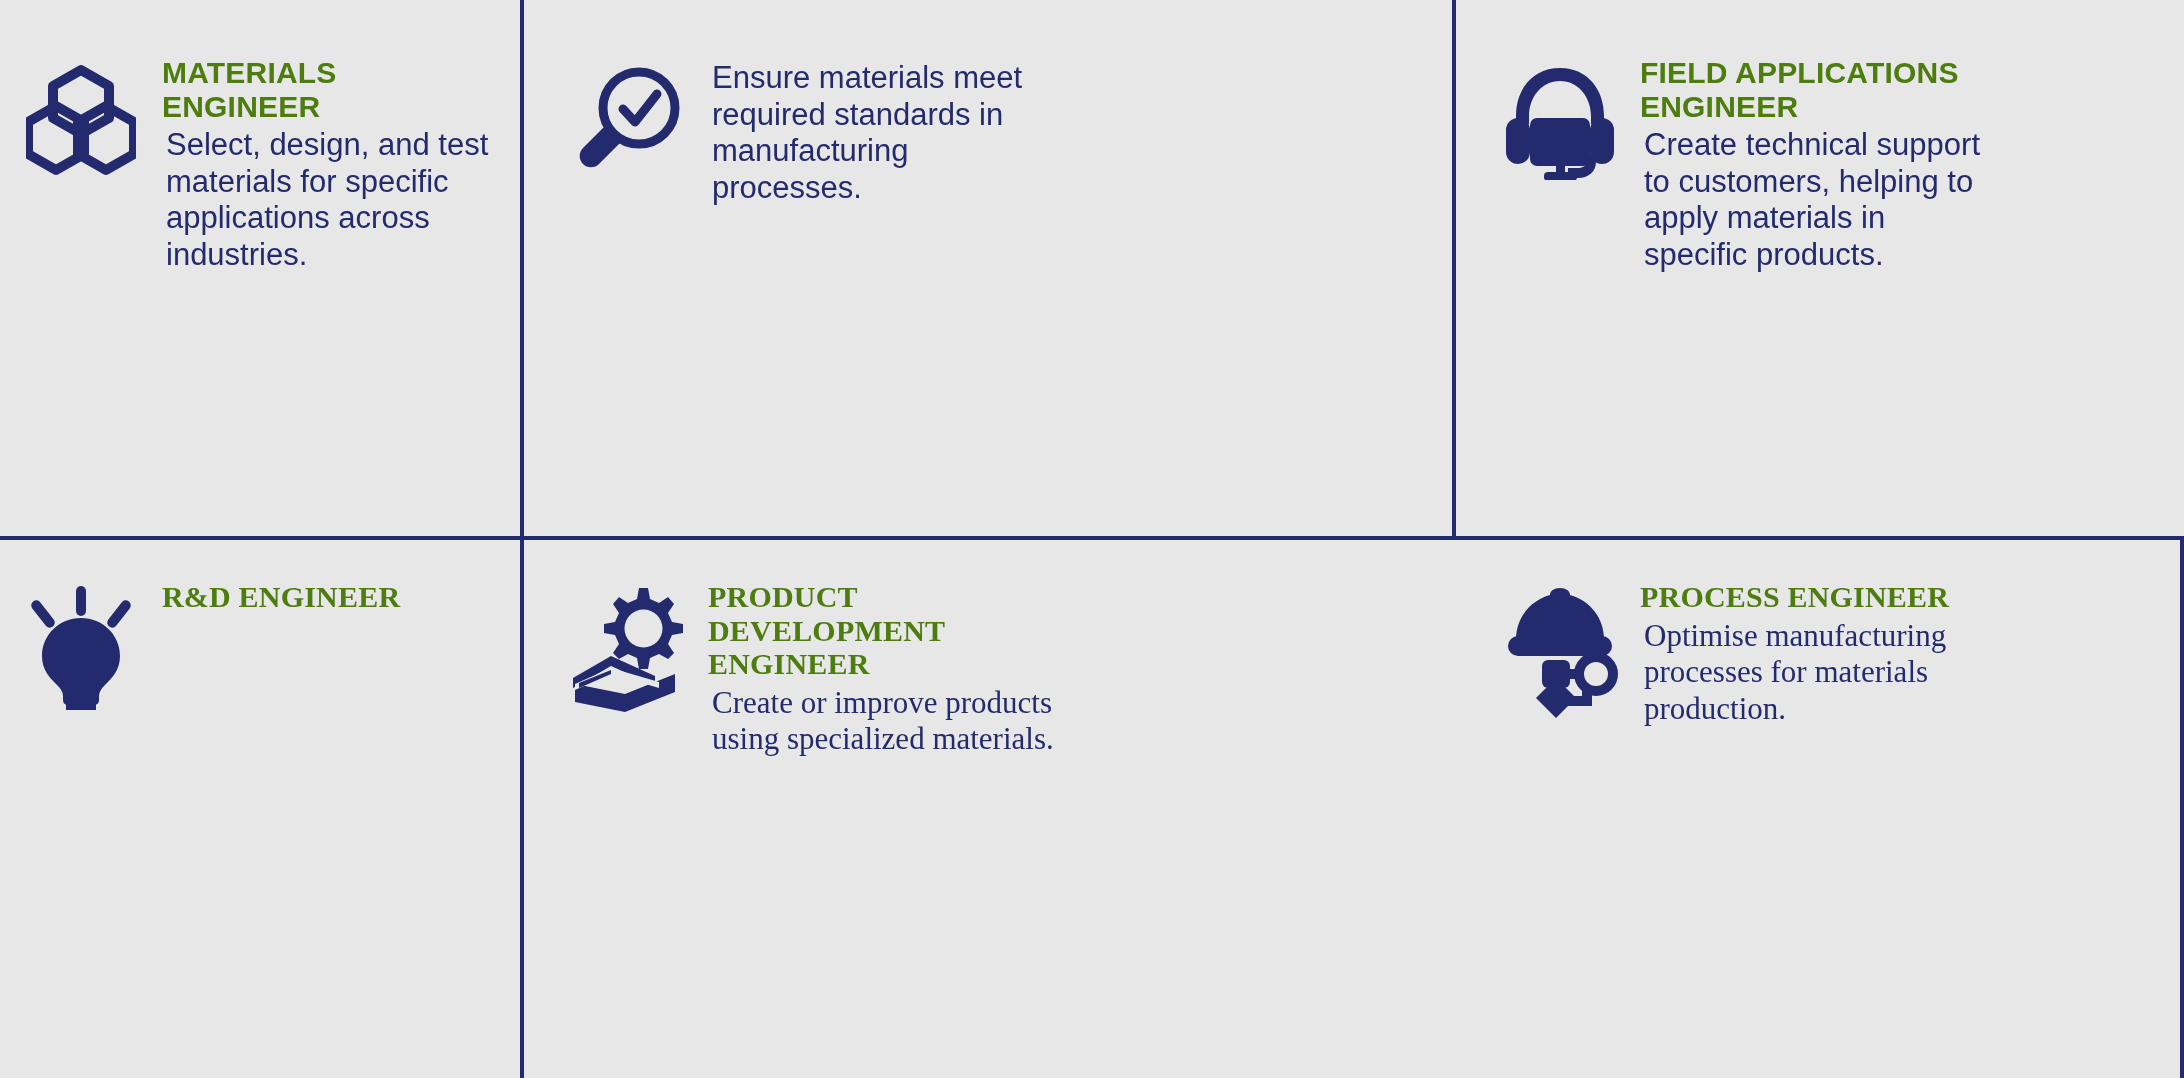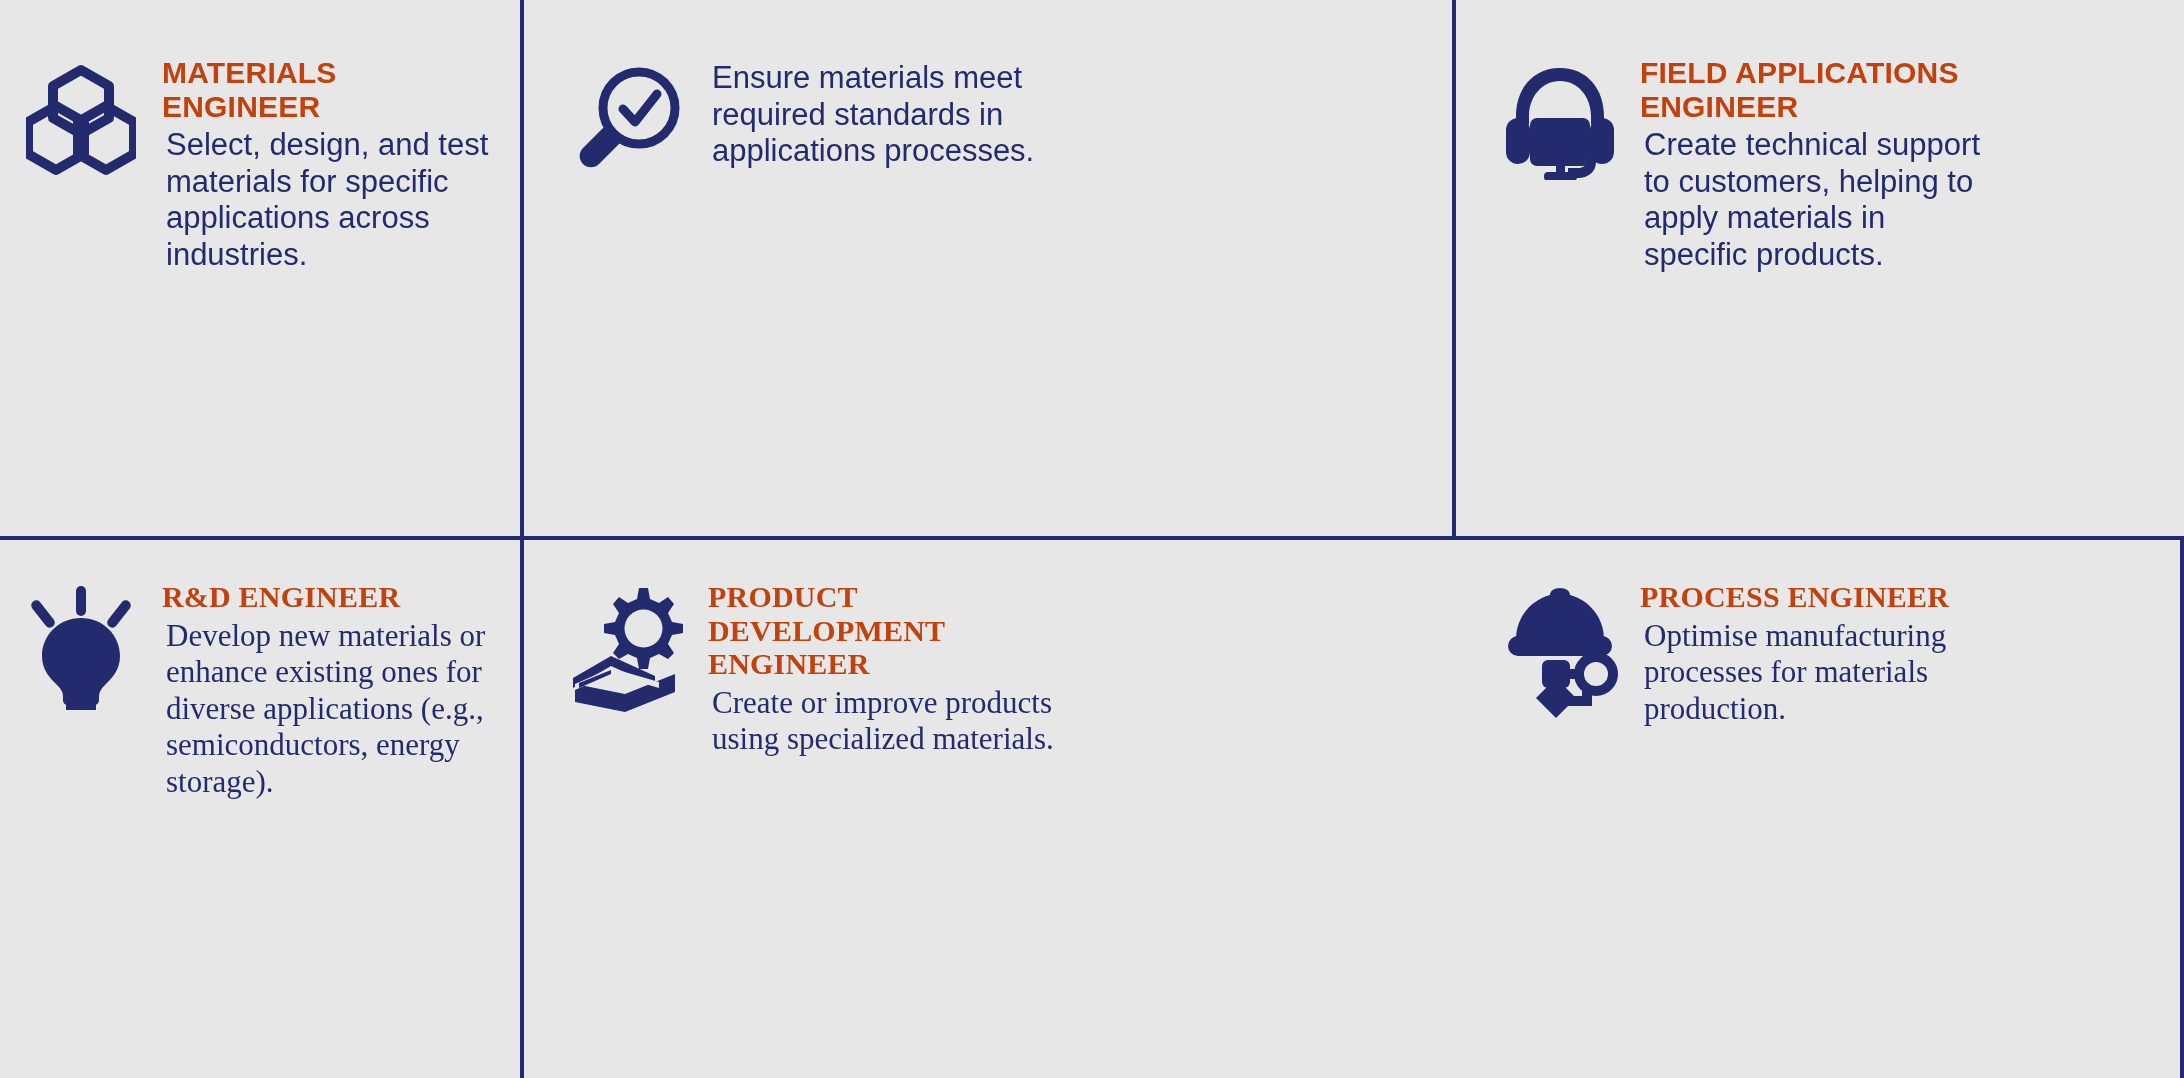--- a/index.html
+++ b/index.html
@@ -38,21 +38,21 @@
     width:160px;
     display:flex;justify-content:center;
     padding-top:6px;
   }
   .icon-wrap.r2{padding-top:4px;}
   .text-wrap{
     flex:1 1 auto;
     padding-right:26px;
   }
   .title{
-    color:#c2410c;
+    color:#4d7c0f;
     font-weight:bold;
     font-size:30px;
     line-height:1.12;
     letter-spacing:0.2px;
     margin:0 0 2px 0;
     text-transform:uppercase;
   }
   .desc{
     color:#232a6d;
     font-size:31px;
@@ -100,21 +100,21 @@
       <svg width="110" height="116" viewBox="0 0 110 116">
         <g stroke="#232a6d" fill="none" stroke-width="9" stroke-linecap="round" stroke-linejoin="round">
           <circle cx="66" cy="46" r="36"></circle>
           <path d="M50 47 L62 60 L84 32"></path>
           <line x1="40" y1="72" x2="16" y2="96"></line>
         </g>
         <path d="M32 64 L48 80 L26 102 A11 11 0 0 1 10 86 Z" fill="#232a6d"></path>
       </svg>
     </div>
     <div class="text-wrap">
-      <div class="desc">Ensure materials meet required standards in applications processes.</div>
+      <div class="desc">Ensure materials meet required standards in manufacturing processes.</div>
     </div>
   </div>
 
   <div class="cell c3 cellC">
     <div class="icon-wrap">
       <svg width="112" height="118" viewBox="0 0 112 118">
         <g fill="#232a6d">
           <path d="M56 6 C28 6 12 28 12 54 L12 62 L25 62 L25 54 C25 35 38 19 56 19 C74 19 87 35 87 54 L87 62 L100 62 L100 54 C100 28 84 6 56 6 Z"></path>
           <rect x="2" y="56" width="24" height="46" rx="12"></rect>
           <rect x="86" y="56" width="24" height="46" rx="12"></rect>
@@ -138,21 +138,20 @@
           <rect x="48" y="2" width="10" height="30" rx="5"></rect>
           <rect x="10" y="14" width="10" height="32" rx="5" transform="rotate(-38 15 30)"></rect>
           <rect x="86" y="14" width="10" height="32" rx="5" transform="rotate(38 91 30)"></rect>
           <path d="M53 34 C31 34 14 51 14 72 C14 86 22 94 29 101 C33 105 35 108 35 113 L35 116 C35 119 37 121 40 121 L66 121 C69 121 71 119 71 116 L71 113 C71 108 73 105 77 101 C84 94 92 86 92 72 C92 51 75 34 53 34 Z"></path>
           <rect x="38" y="118" width="30" height="16" rx="4"></rect>
         </g>
       </svg>
     </div>
     <div class="text-wrap">
       <div class="title">R&amp;D ENGINEER</div>
-      <div class="desc">Develop new materials or enhance existing ones for diverse applications (e.g., semiconductors, energy storage).</div>
     </div>
   </div>
 
   <div class="cell c3 cellF row2">
     <div class="icon-wrap r2">
       <svg width="122" height="130" viewBox="0 0 122 130">
         <g fill="#232a6d">
           <path d="M86 6 L95 6 L97 17 L106 21 L115 15 L121 22 L115 31 L119 40 L130 42 L130 51 L119 53 L115 62 L121 71 L115 77 L106 72 L97 76 L95 87 L86 87 L84 76 L75 72 L66 77 L60 71 L66 62 L62 53 L51 51 L51 42 L62 40 L66 31 L60 22 L66 15 L75 21 L84 17 Z" transform="translate(-14,-2)"></path>
           <circle cx="76.5" cy="44.5" r="19" fill="#e7e7e7"></circle>
           <path d="M44 72 L6 94 L6 104 L44 82 Z"></path>

